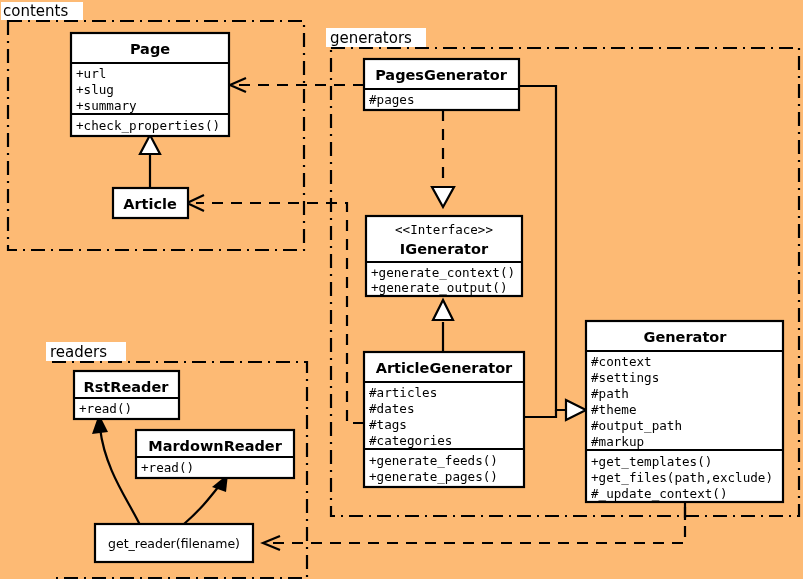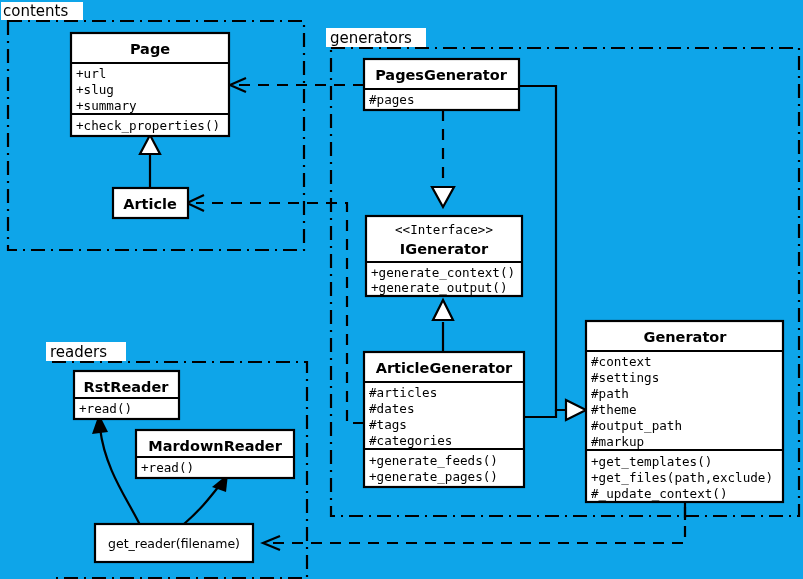--- a/index.html
+++ b/index.html
@@ -1,18 +1,18 @@
 <!DOCTYPE html>
 <html><head>
 <meta charset="utf-8">
 <style>
   html,body{margin:0;padding:0;background:#ffffff;}
   body{width:803px;height:579px;overflow:hidden;
        font-family:"DejaVu Sans", sans-serif;}
-  #diagram{position:relative;width:803px;height:579px;background:#0ea5e9;}
+  #diagram{position:relative;width:803px;height:579px;background:#fdba74;}
   svg{position:absolute;left:0;top:0;}
   .pkg-label{font-family:"DejaVu Sans", sans-serif;font-size:15px;fill:#000;}
   .cls-title{font-family:"DejaVu Sans", sans-serif;font-size:14.5px;font-weight:bold;fill:#000;text-anchor:middle;}
   .cls-stereo{font-family:"DejaVu Sans Mono", monospace;font-size:12.5px;fill:#000;text-anchor:middle;}
   .cls-member{font-family:"DejaVu Sans Mono", monospace;font-size:12.6px;fill:#000;}
   .fn-label{font-family:"DejaVu Sans", sans-serif;font-size:12.5px;fill:#000;text-anchor:middle;}
   .bx{fill:#ffffff;stroke:#000000;stroke-width:2.2;}
   .sep{stroke:#000000;stroke-width:2.2;}
   .ln{stroke:#000000;stroke-width:2.2;fill:none;}
   .ln-dash{stroke:#000000;stroke-width:2.2;fill:none;stroke-dasharray:11 8;}

